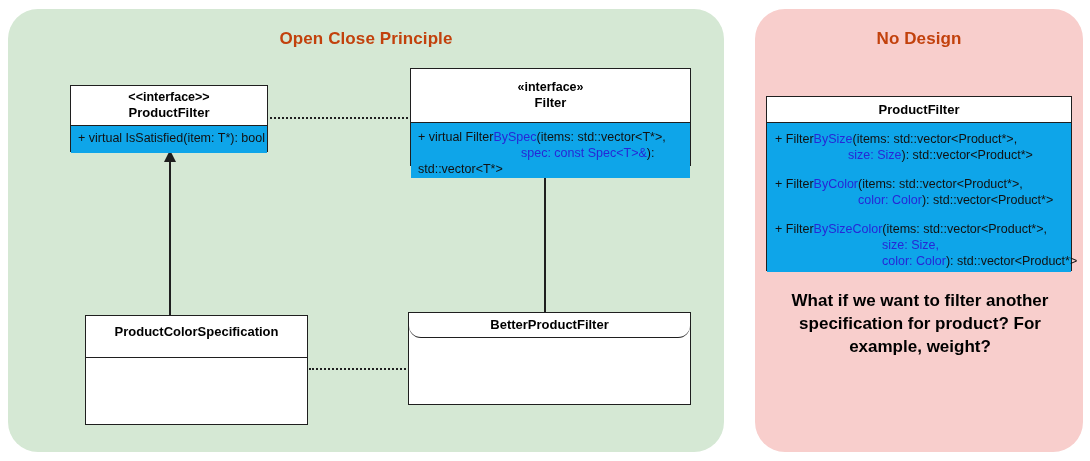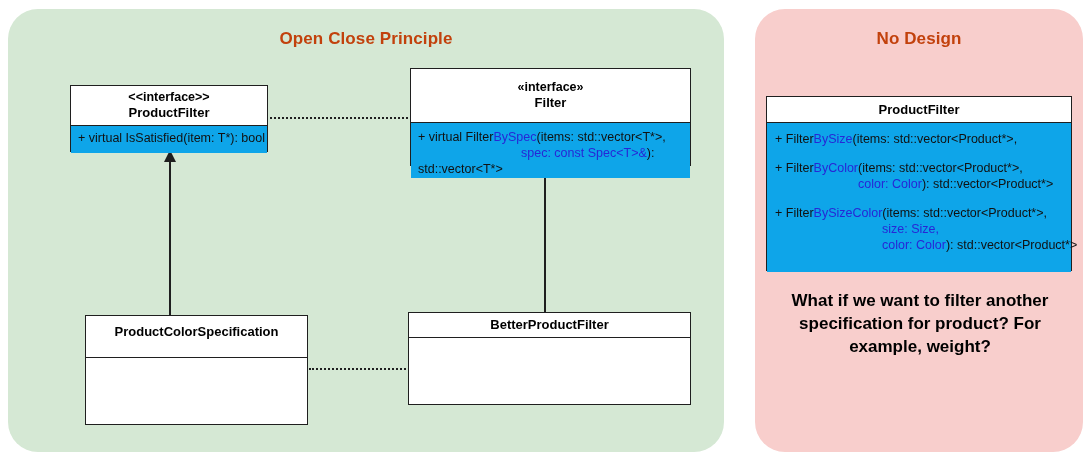--- a/index.html
+++ b/index.html
@@ -35,21 +35,21 @@
 
   #box-filter{left:410px;top:68px;width:281px;height:98px;}
   #box-filter .uml-head{height:54px;}
   #box-filter .uml-body{height:55px;padding-top:6px;}
 
   #box-pcspec{left:60px;top:315px;width:223px;height:110px;margin-left:25px;}
   #box-pcspec .uml-head{height:42px;justify-content:flex-start;padding-top:8px;}
   #box-pcspec .uml-body{height:68px;padding-top:7px;}
 
   #box-bpf{left:408px;top:312px;width:283px;height:93px;}
-  #box-bpf .uml-head{height:25px;}
+  #box-bpf .uml-head{height:25px;border-radius:12px;}
   #box-bpf .uml-body{height:68px;padding-top:6px;}
 
   #box-productfilter{left:766px;top:70px;width:306px;height:175px;margin-top:26px;}
   #box-productfilter .uml-head{height:26px;}
   #box-productfilter .uml-body{height:149px;padding:8px 8px;}
   #box-productfilter .grp{margin-bottom:13px;}
   #box-productfilter .grp:last-child{margin-bottom:0;}
 
   
   .conn{position:absolute;}
@@ -124,20 +124,21 @@
   </div>
 
   <div class="umlbox" id="box-productfilter">
     <div class="uml-head">
       <div class="cname">ProductFilter</div>
     </div>
     <div class="uml-body">
 
       <div class="grp">
         <div class="row"><span>+ Filter</span><span class="kw">BySize</span><span>(items: std::vector&lt;Product*&gt;,</span></div>
+        <div class="row" style="padding-left:73px"><span class="kw">size: Size</span><span>): std::vector&lt;Product*&gt;</span></div>
       </div>
 
       <div class="grp">
         <div class="row"><span>+ Filter</span><span class="kw">ByColor</span><span>(items: std::vector&lt;Product*&gt;,</span></div>
         <div class="row" style="padding-left:83px"><span class="kw">color: Color</span><span>): std::vector&lt;Product*&gt;</span></div>
       </div>
 
       <div class="grp">
         <div class="row"><span>+ Filter</span><span class="kw">BySizeColor</span><span>(items: std::vector&lt;Product*&gt;,</span></div>
         <div class="row" style="padding-left:107px"><span class="kw">size: Size,</span></div>

